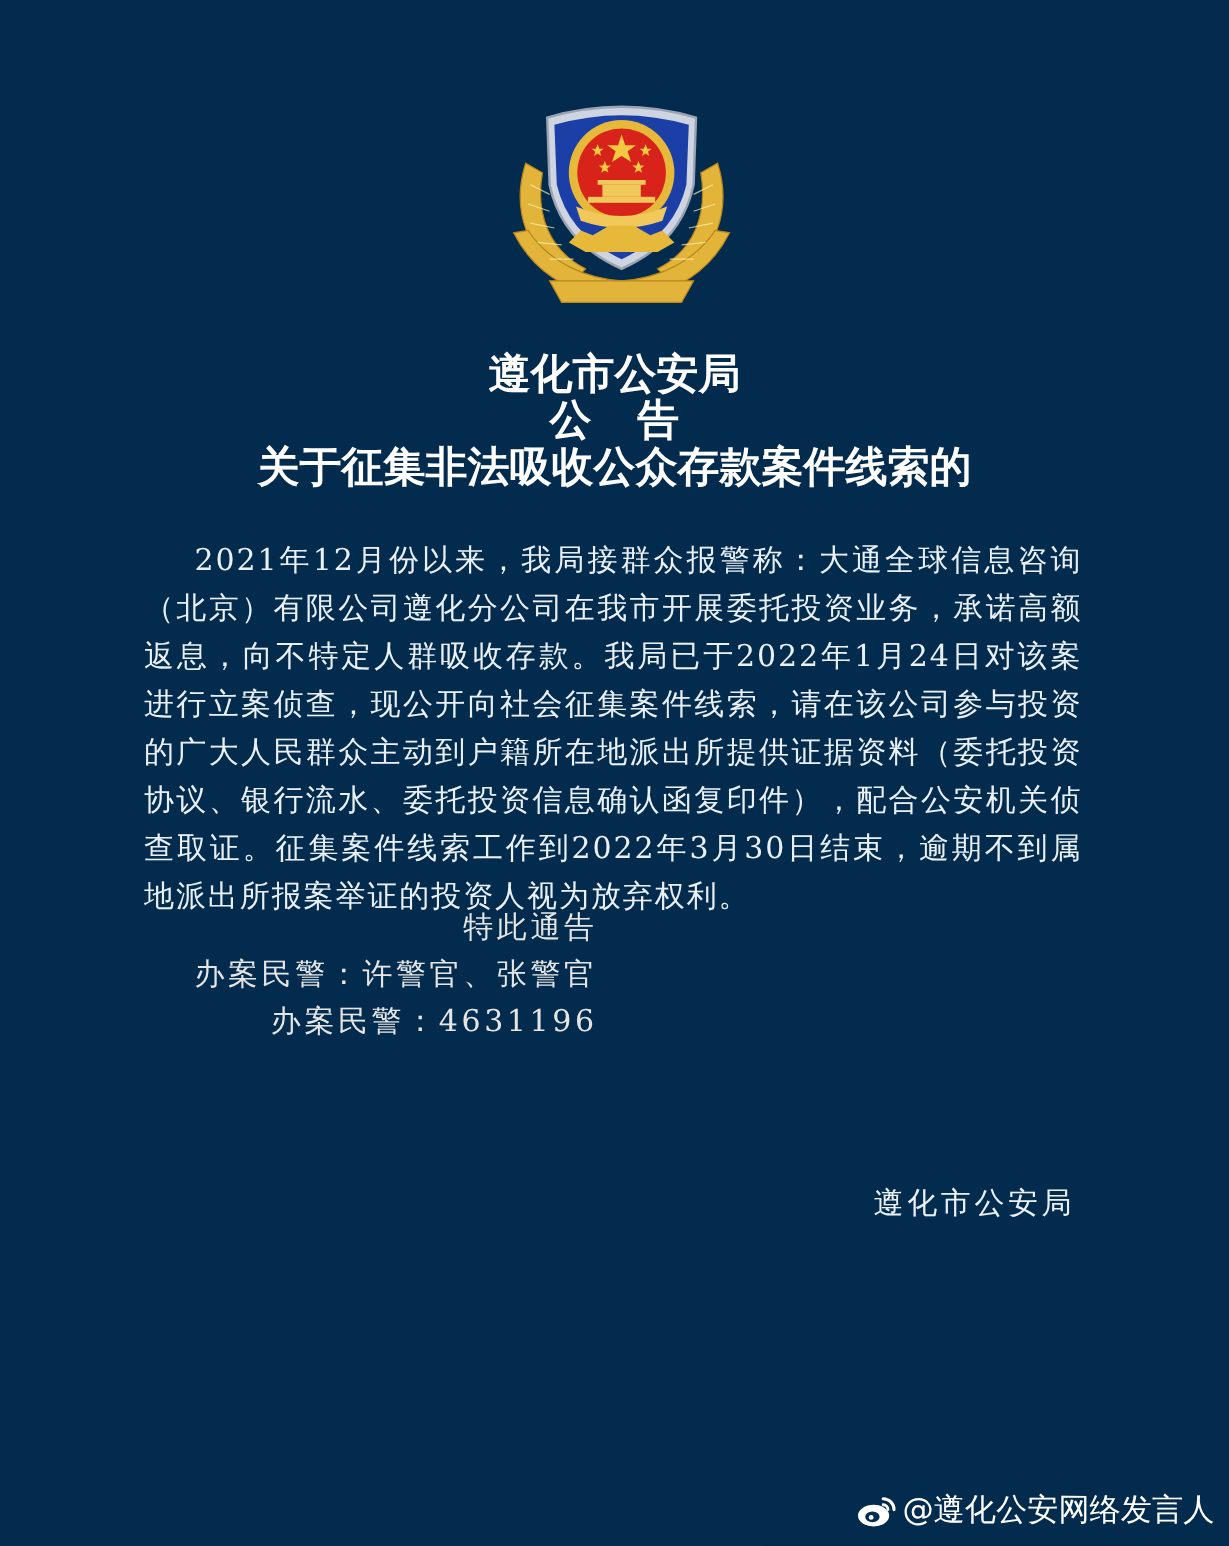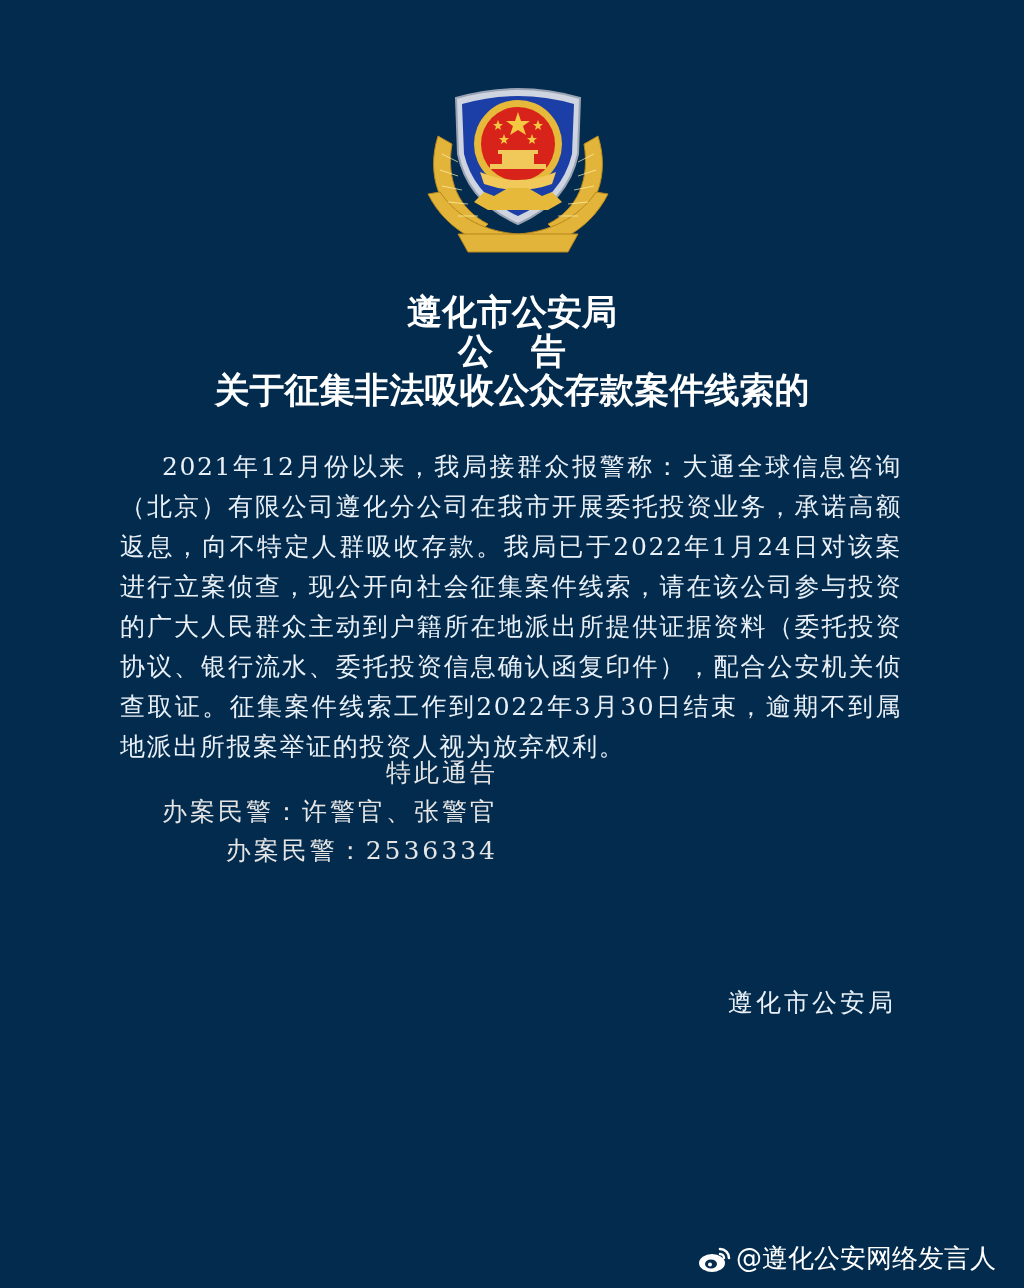--- a/index.html
+++ b/index.html
@@ -73,21 +73,21 @@
       text-align: right;
       font-family: "DejaVu Serif", "Liberation Serif", serif;
       font-size: 25px;
       line-height: 39px;
       color: #e9f0f7;
       letter-spacing: 3px;
     }
     .signature div { white-space: nowrap; }
     .watermark {
       position: absolute;
-      right: 28px;
+      right: 12px;
       bottom: 12px;
       display: flex;
       align-items: center;
       gap: 4px;
       font-family: "DejaVu Sans", "Liberation Sans", sans-serif;
       font-size: 26px;
       color: #ffffff;
       white-space: nowrap;
     }
     .weibo-icon { width: 34px; height: 30px; }
@@ -139,21 +139,21 @@
   <span class="line">关于征集非法吸收公众存款案件线索的</span>
 </div>
 
 <div class="body-text">
   <p>2021年12月份以来，我局接群众报警称：大通全球信息咨询（北京）有限公司遵化分公司在我市开展委托投资业务，承诺高额返息，向不特定人群吸收存款。我局已于2022年1月24日对该案进行立案侦查，现公开向社会征集案件线索，请在该公司参与投资的广大人民群众主动到户籍所在地派出所提供证据资料（委托投资协议、银行流水、委托投资信息确认函复印件），配合公安机关侦查取证。征集案件线索工作到2022年3月30日结束，逾期不到属地派出所报案举证的投资人视为放弃权利。</p>
 </div>
 
 <div class="extra">
   <div>特此通告</div>
   <div><span>办案民警：</span><span>许警官、张警官</span></div>
-  <div><span>办案民警：</span><span>2536334</span></div>
+  <div><span>办案民警：</span><span>4631196</span></div>
 </div>
 
 <div class="signature">
   <div>遵化市公安局</div>
 </div>
 
 <div class="watermark">
   <svg class="weibo-icon" viewBox="0 0 34 30" xmlns="http://www.w3.org/2000/svg">
     <ellipse cx="14" cy="19" rx="13" ry="9" fill="#ffffff"></ellipse>
     <ellipse cx="13" cy="20" rx="6" ry="4.5" fill="#022b4d"></ellipse>

